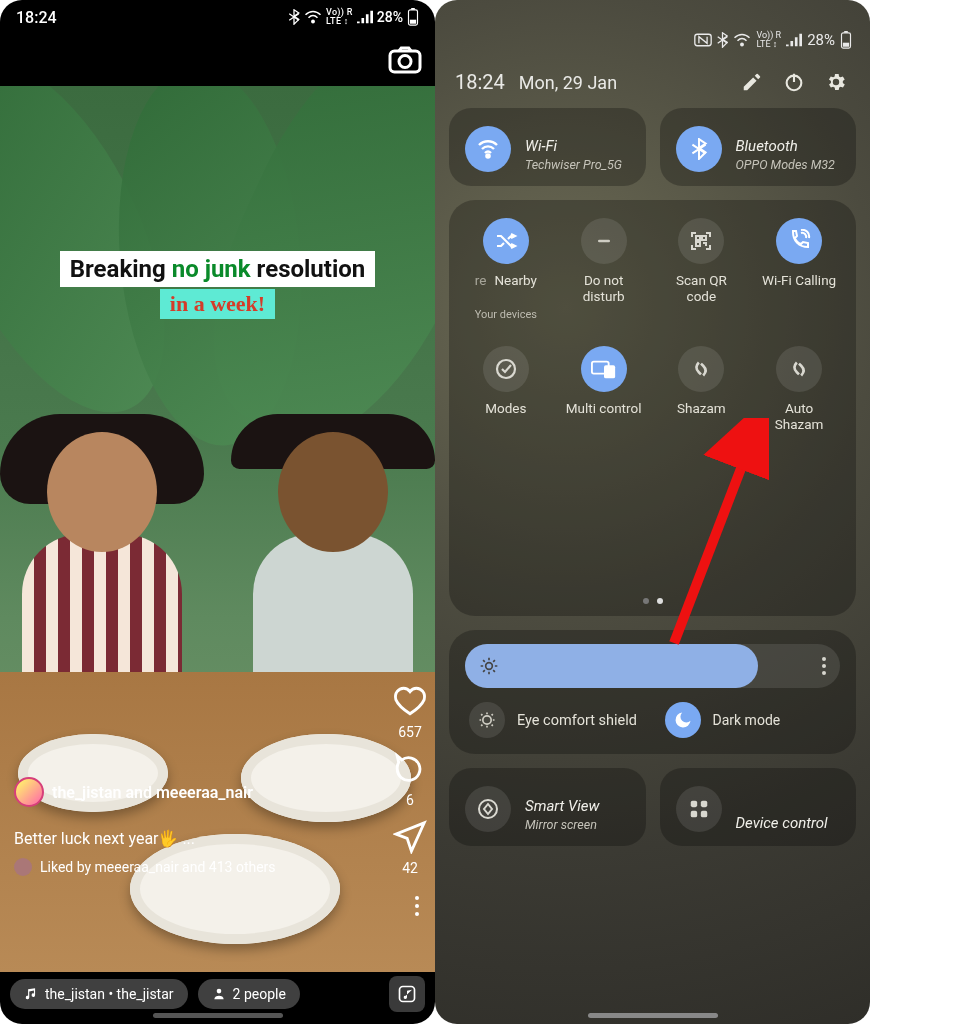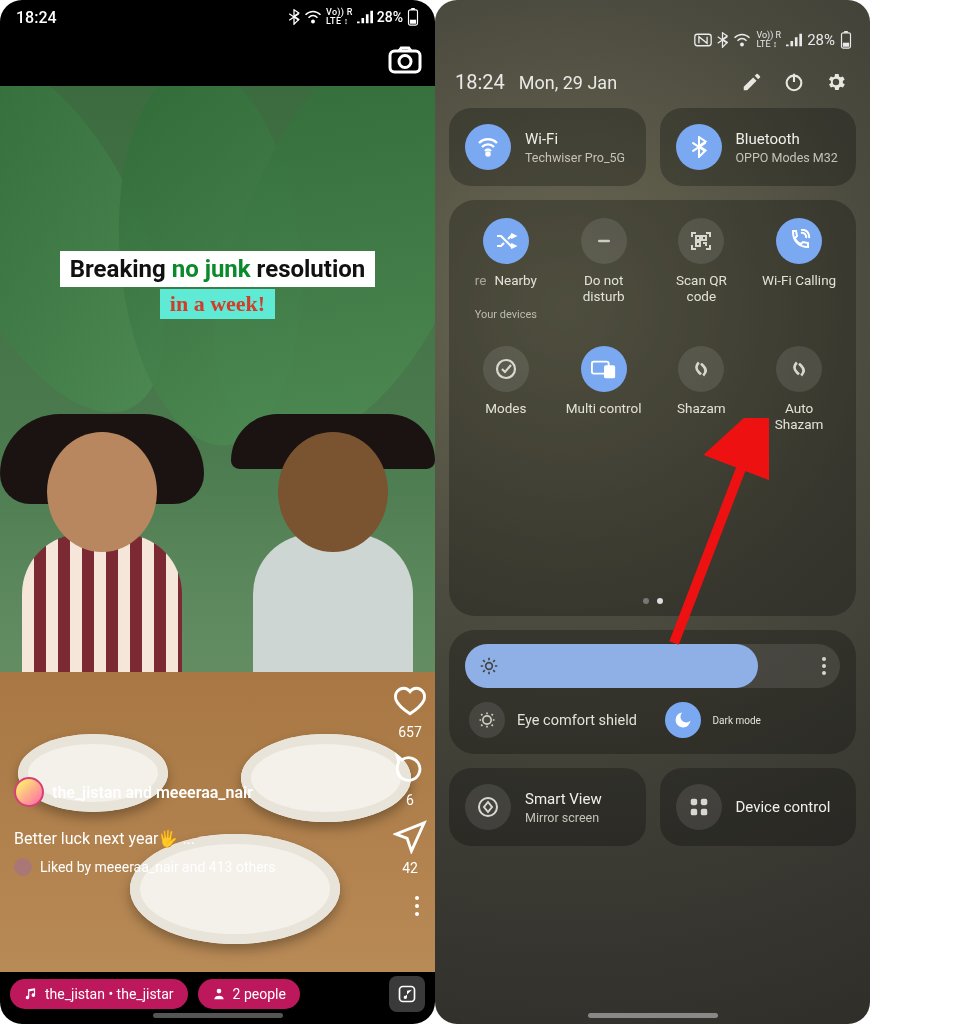--- a/index.html
+++ b/index.html
@@ -39,34 +39,34 @@
   .ricon { width:34px; height:34px; display:flex; align-items:center; justify-content:center; }
   .ricon svg { width:34px; height:34px; }
   .rlabel { font-size:14px; margin-top:-6px;}
   .story-text { position:absolute; left:14px; bottom:96px; right:70px; color:#fff; font-size:16px; }
   .users { font-size:16px; font-weight:600; display:flex; align-items:center; gap:8px;}
   .users .avatar { width:30px; height:30px; border-radius:50%; background:linear-gradient(135deg,#ff6,#f6a); border:2px solid #d63f7a;}
   .caption-text { margin-top:22px; font-size:16px;}
   .liked { margin-top:10px; font-size:14px; display:flex; align-items:center; gap:8px;}
   .liked .mini { width:18px; height:18px; border-radius:50%; background:#a77;}
   .bottom-pills { position:absolute; left:10px; right:10px; bottom:12px; display:flex; align-items:center; gap:10px;}
-  .pill { background:#be185d; color:#fff; border-radius:18px; padding:7px 14px; font-size:14px; display:flex; align-items:center; gap:7px;}
+  .pill { background:#404040; color:#fff; border-radius:18px; padding:7px 14px; font-size:14px; display:flex; align-items:center; gap:7px;}
   .bottom-pills .sq { margin-left:auto; width:36px; height:36px; border-radius:8px; background:#3a3a3a; display:flex; align-items:center; justify-content:center;}
   .more-dots { position:absolute; right:16px; bottom:56px; display:flex; flex-direction:column; gap:4px;}
   .more-dots span { width:4px; height:4px; background:#fff; border-radius:50%; }
   
   .right { background:radial-gradient(circle at 30% 30%, #6b6a54 0%, #4c4b3f 40%, #3b3a33 70%, #2f2e29 100%); color:#eee; padding:0; }
   .right .rstatus { display:flex; justify-content:flex-end; align-items:center; padding:22px 18px 0; font-size:15px; gap:5px; height:58px; color:#e9e9e9;}
   .panel-head { display:flex; align-items:center; padding:10px 20px 12px; gap:14px;}
   .panel-head .time { font-size:20px; color:#e9e9e6;}
   .panel-head .date { font-size:18px; color:#e9e9e6;}
   .panel-head .spacer { flex:1; }
   .hicon { width:28px; height:28px; display:flex; align-items:center; justify-content:center; }
   .tile-row { display:flex; gap:14px; padding:0 14px; }
-  .wide-tile { flex:1; background:rgba(0,0,0,.26); border-radius:22px; padding:14px 16px; display:flex; align-items:center; gap:14px; height:78px;}
+  .wide-tile { flex:1; background:rgba(0,0,0,.26); border-radius:22px; padding:14px 16px; display:flex; align-items:flex-end; gap:14px; height:78px;font-style:italic;}
   .circle { width:46px; height:46px; border-radius:50%; display:flex; align-items:center; justify-content:center; }
   .circle.on { background:#7aa9f2; }
   .circle.off { background:rgba(255,255,255,.10); }
   .tile-text .t1 { font-size:15px; color:#f0efe9;}
   .tile-text .t2 { font-size:12.5px; color:#c5c3b9; margin-top:2px;}
   .big-tile { margin:14px 14px 0; background:rgba(0,0,0,.26); border-radius:26px; padding:18px 10px 4px; height:416px; position:relative;}
   .qgrid { display:grid; grid-template-columns:repeat(4,1fr); gap:8px 4px; }
   .qitem { display:flex; flex-direction:column; align-items:center; gap:8px; height:120px;}
   .qitem .lab { font-size:13.5px; color:#e4e2d8; text-align:center; line-height:1.2; min-height:32px;}
   .qitem .sublab { font-size:11px; color:#bdbbb0; margin-top:-4px;}
@@ -416,21 +416,21 @@
               </svg>
           </div>
           <span style="font-size:14.5px;color:#e4e2d8">Eye comfort shield</span>
         </div>
         <div class="toggle-item">
           <div class="smallcircle" style="background:#7aa9f2">
             <svg width="20" height="20" viewBox="0 0 24 24" fill="#fff">
                 <path d="M21 13A9 9 0 1 1 11 3a7 7 0 0 0 10 10z"></path>
               </svg>
           </div>
-          <span style="font-size:10px;color:#e4e2d8">Dark mode</span>
+          <span style="font-size:14px;color:#e4e2d8">Dark mode</span>
         </div>
       </div>
     </div>
 
     <div class="bottom-row">
       <div class="wide-tile">
         <div class="circle off">
           <svg width="24" height="24" viewBox="0 0 24 24" fill="none" stroke="#d9d8d0" stroke-width="2">
               <circle cx="12" cy="12" r="9"></circle>
               <path d="M12 7l4 5-4 5-4-5z"></path>

